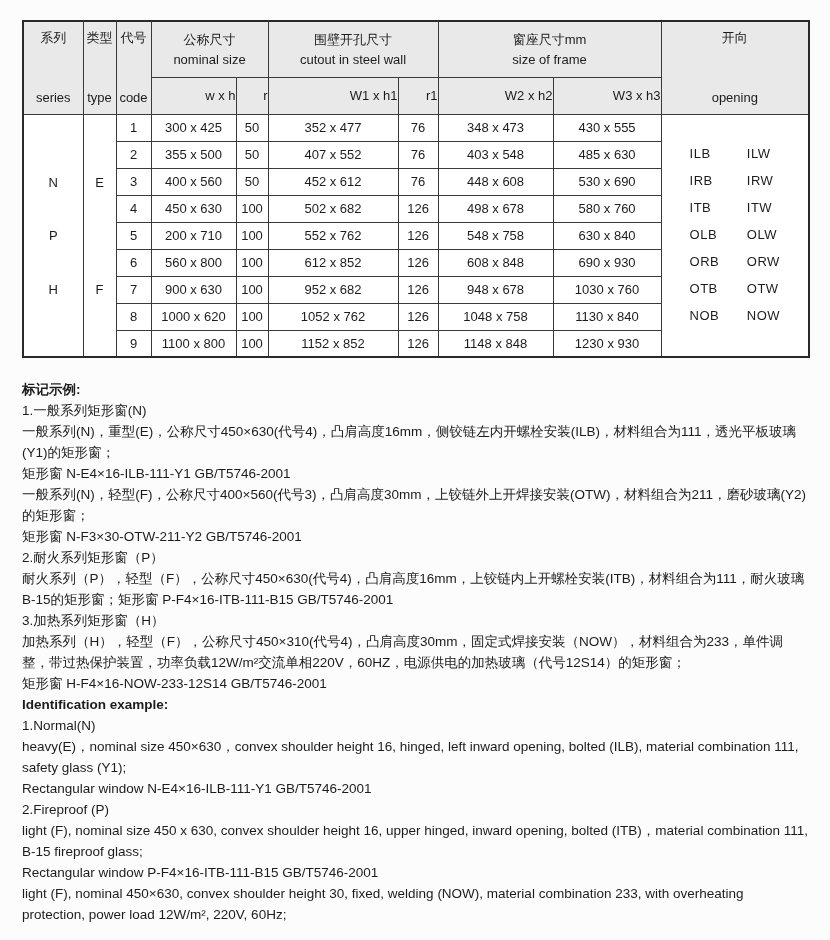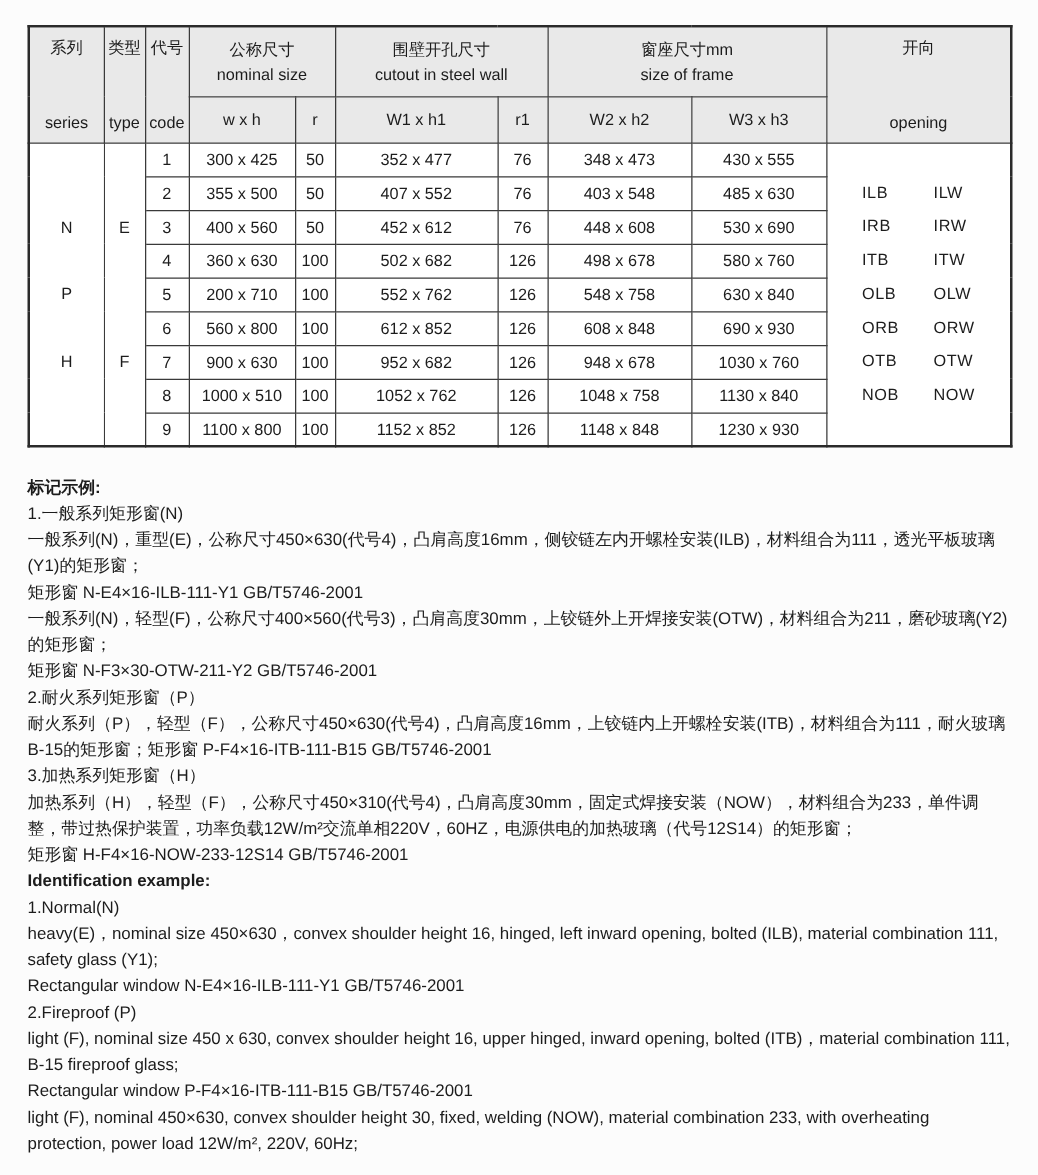--- a/index.html
+++ b/index.html
@@ -24,21 +24,21 @@
     text-align: center;
     vertical-align: middle;
     overflow: hidden;
     white-space: nowrap;
   }
   table.spec thead th {
     background: #e9e9e9;
     font-weight: normal;
   }
   thead tr.h1 th { height: 56px; }
-  thead tr.h2 th { height: 37px; }
+  thead tr.h2 th { height: 37px; text-align: right; }
   th.twoline { padding: 7px 0 9px 0; }
   th.twoline .cellwrap {
     height: 100%;
     display: flex;
     flex-direction: column;
     justify-content: space-between;
     align-items: center;
   }
   th.group .zh { display: block; margin-bottom: 3px; }
   tbody td { height: 27px; background: #ffffff; }
@@ -202,21 +202,21 @@
           <td>3</td>
           <td>400 x 560</td>
           <td>50</td>
           <td>452 x 612</td>
           <td>76</td>
           <td>448 x 608</td>
           <td>530 x 690</td>
         </tr>
         <tr>
           <td>4</td>
-          <td>360 x 630</td>
+          <td>450 x 630</td>
           <td>100</td>
           <td>502 x 682</td>
           <td>126</td>
           <td>498 x 678</td>
           <td>580 x 760</td>
         </tr>
         <tr>
           <td>5</td>
           <td>200 x 710</td>
           <td>100</td>
@@ -238,21 +238,21 @@
           <td>7</td>
           <td>900 x 630</td>
           <td>100</td>
           <td>952 x 682</td>
           <td>126</td>
           <td>948 x 678</td>
           <td>1030 x 760</td>
         </tr>
         <tr>
           <td>8</td>
-          <td>1000 x 510</td>
+          <td>1000 x 620</td>
           <td>100</td>
           <td>1052 x 762</td>
           <td>126</td>
           <td>1048 x 758</td>
           <td>1130 x 840</td>
         </tr>
         <tr>
           <td>9</td>
           <td>1100 x 800</td>
           <td>100</td>

